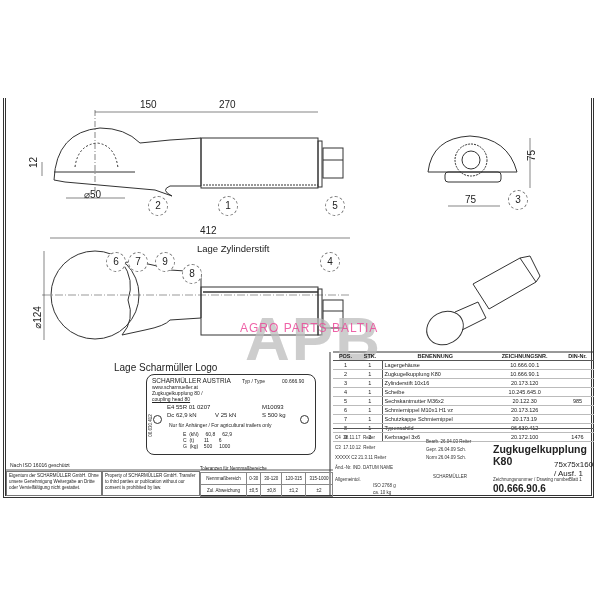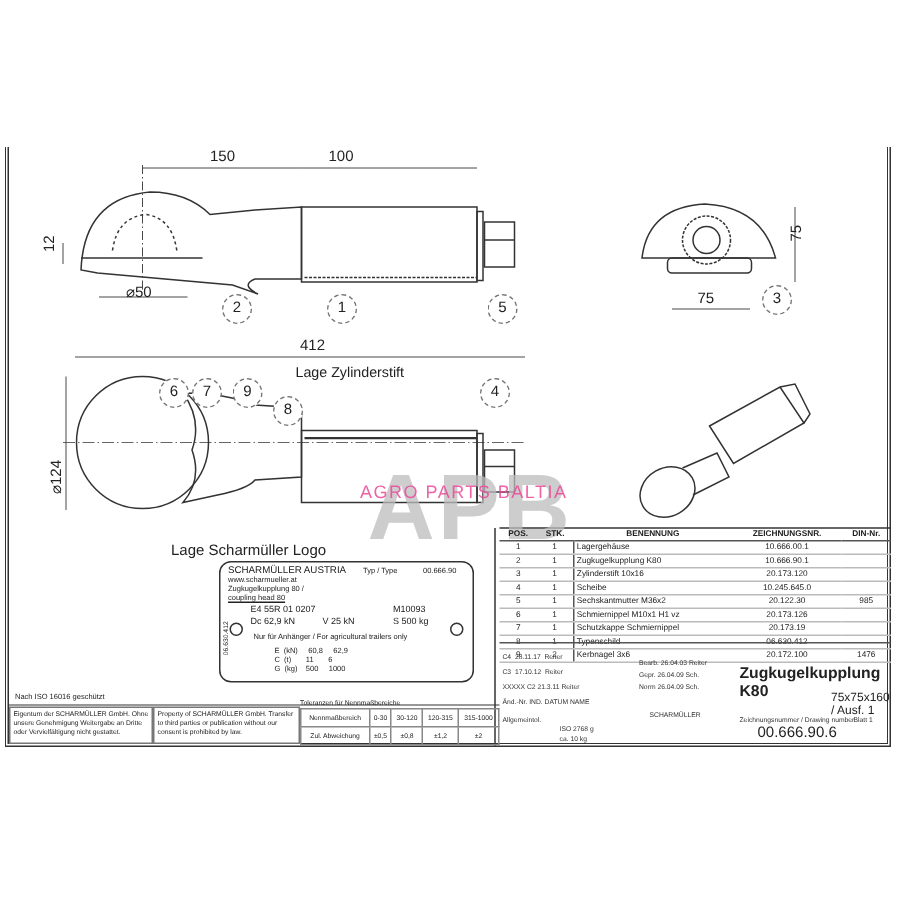--- a/index.html
+++ b/index.html
@@ -16,21 +16,21 @@
   .parts { position:absolute; left:333px; top:352px; width:261px; border-collapse:collapse; font-size:5.5px; }
   .parts th { font-weight:bold; border-bottom:1px solid #555; padding:1px 2px; text-align:center; }
   .parts td { border-bottom:1px solid #bbb; padding:0 2px; height:8px; }
   .parts td.c { text-align:center; }
   .parts td.l { text-align:left; border-left:1px solid #555; }
 
   
   .tb { position:absolute; left:333px; top:428px; width:261px; height:68px; border-top:1px solid #555; }
   .tb .title { position:absolute; left:160px; top:14px; font-size:10.5px; font-weight:bold; }
   .tb .sub { position:absolute; left:185px; top:31px; font-size:8px;margin-left:36px; }
-  .tb .drawno { position:absolute; left:172px; top:54px; font-size:10px; font-weight:normal; }
+  .tb .drawno { position:absolute; left:160px; top:54px; font-size:10px; font-weight:bold; }
   .tb .small { position:absolute; font-size:4.5px; color:#333; }
 
   
   .plate { position:absolute; left:146px; top:374px; width:170px; height:81px; border:1.5px solid #333; border-radius:8px; box-sizing:border-box; font-size:5px; }
   .plate .p { position:absolute; white-space:nowrap; }
   .hole { position:absolute; width:7px; height:7px; border:1px solid #333; border-radius:50%; }
 
   
   .legal { position:absolute; top:471px; font-size:4.5px; line-height:6px; border:1px solid #777; padding:1px 2px; box-sizing:border-box; height:25px; }
   .tol { position:absolute; left:200px; top:466px; width:133px; font-size:4.5px; }
@@ -91,21 +91,21 @@
     </g>
 
     <line x1="333" y1="352" x2="594" y2="352" stroke-width="1"></line>
     <line x1="330" y1="352" x2="330" y2="498" stroke-width="1"></line>
 
     <line x1="6" y1="470" x2="333" y2="470" stroke-width="0.8"></line>
   </g>
 </svg>
 
 <div class="dim" style="left:116px;top:99px;margin-left:24px;">150</div>
-<div class="dim" style="left:219px;top:99px;">100</div>
+<div class="dim" style="left:219px;top:99px;">270</div>
 <div class="dim" style="left:28px;top:157px;transform:rotate(-90deg);">12</div>
 <div class="dim" style="left:84px;top:189px;">⌀50</div>
 <div class="dim" style="left:465px;top:194px;">75</div>
 <div class="dim" style="left:526px;top:150px;transform:rotate(-90deg);">75</div>
 <div class="dim" style="left:200px;top:225px;">412</div>
 <div class="dim" style="left:26px;top:312px;transform:rotate(-90deg);">⌀124</div>
 
 <div class="balloon" style="left:148px;top:196px;">2</div>
 <div class="balloon" style="left:218px;top:196px;">1</div>
 <div class="balloon" style="left:325px;top:196px;">5</div>

